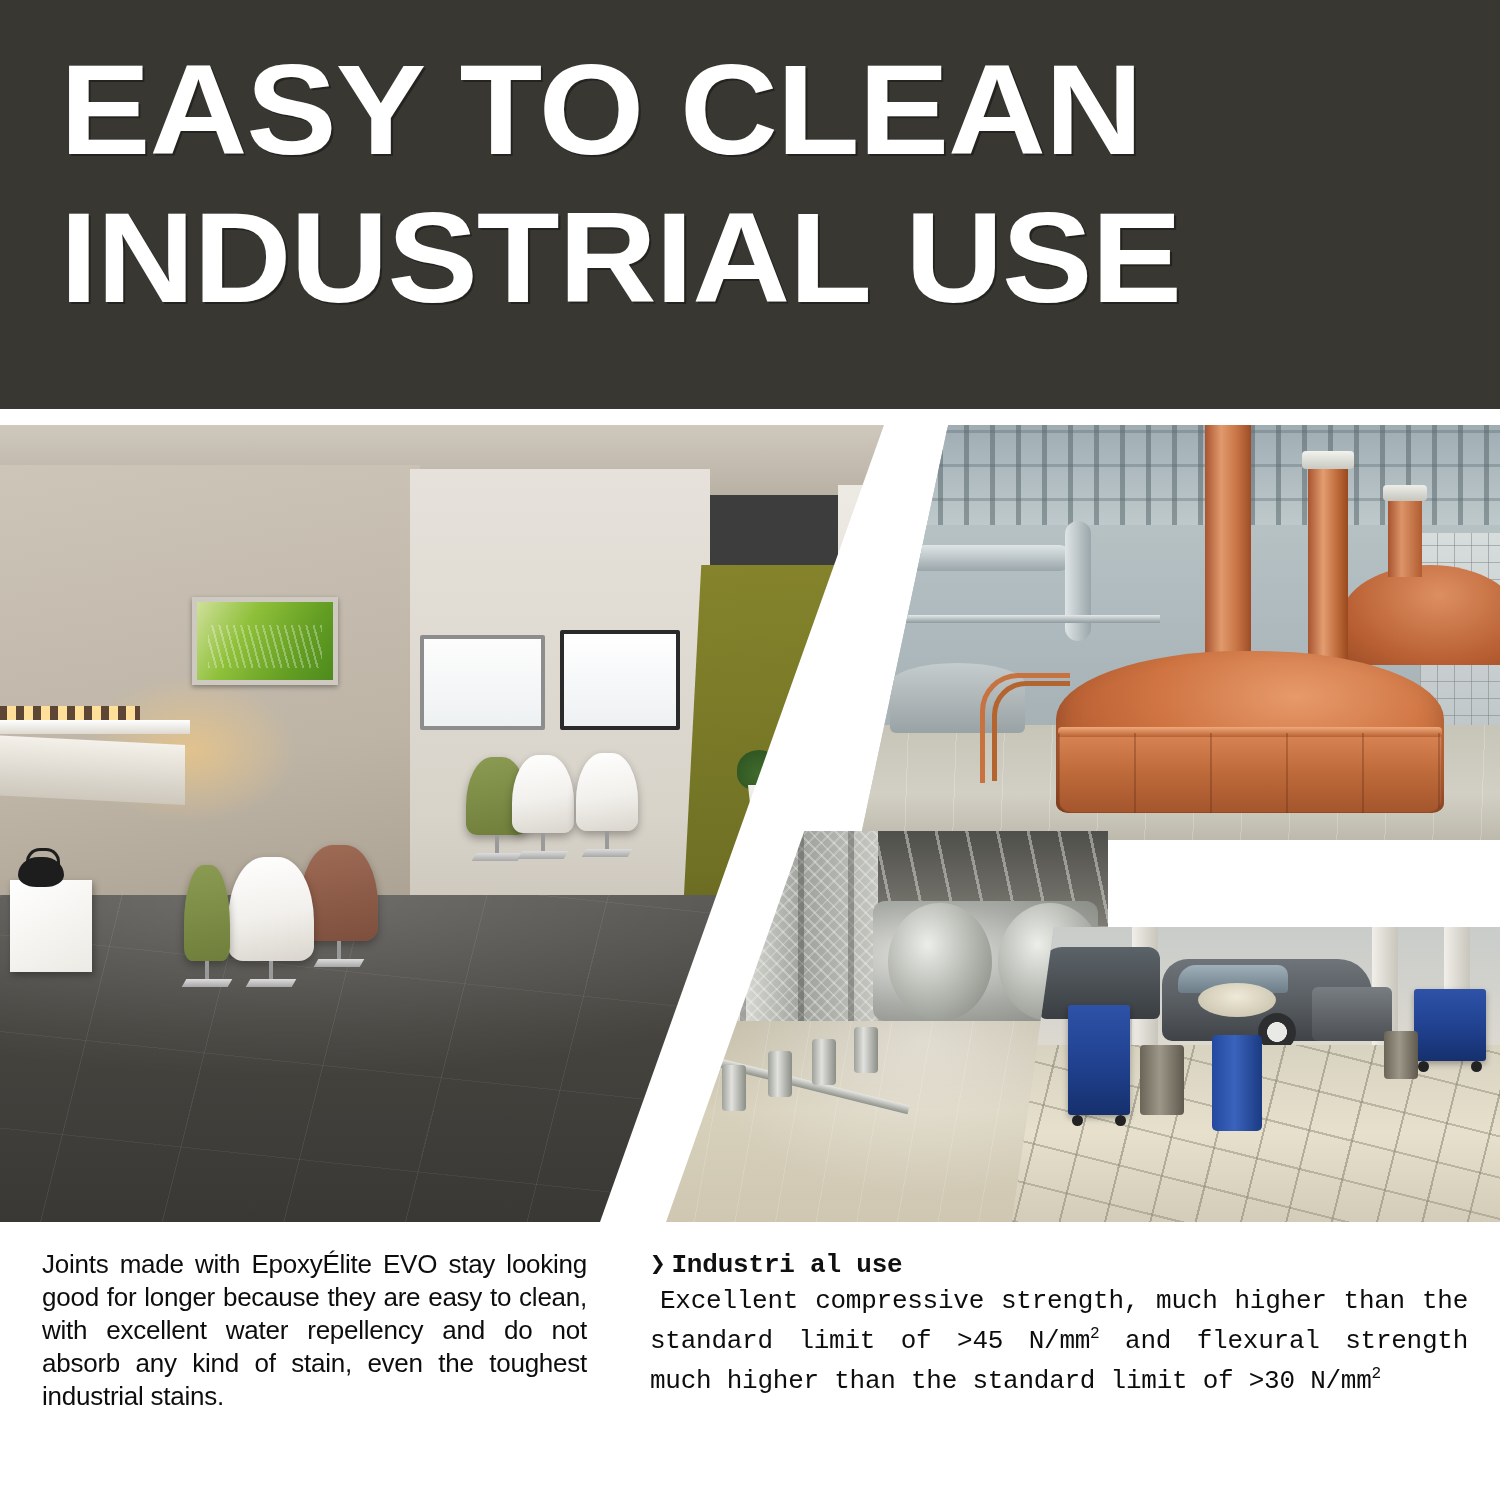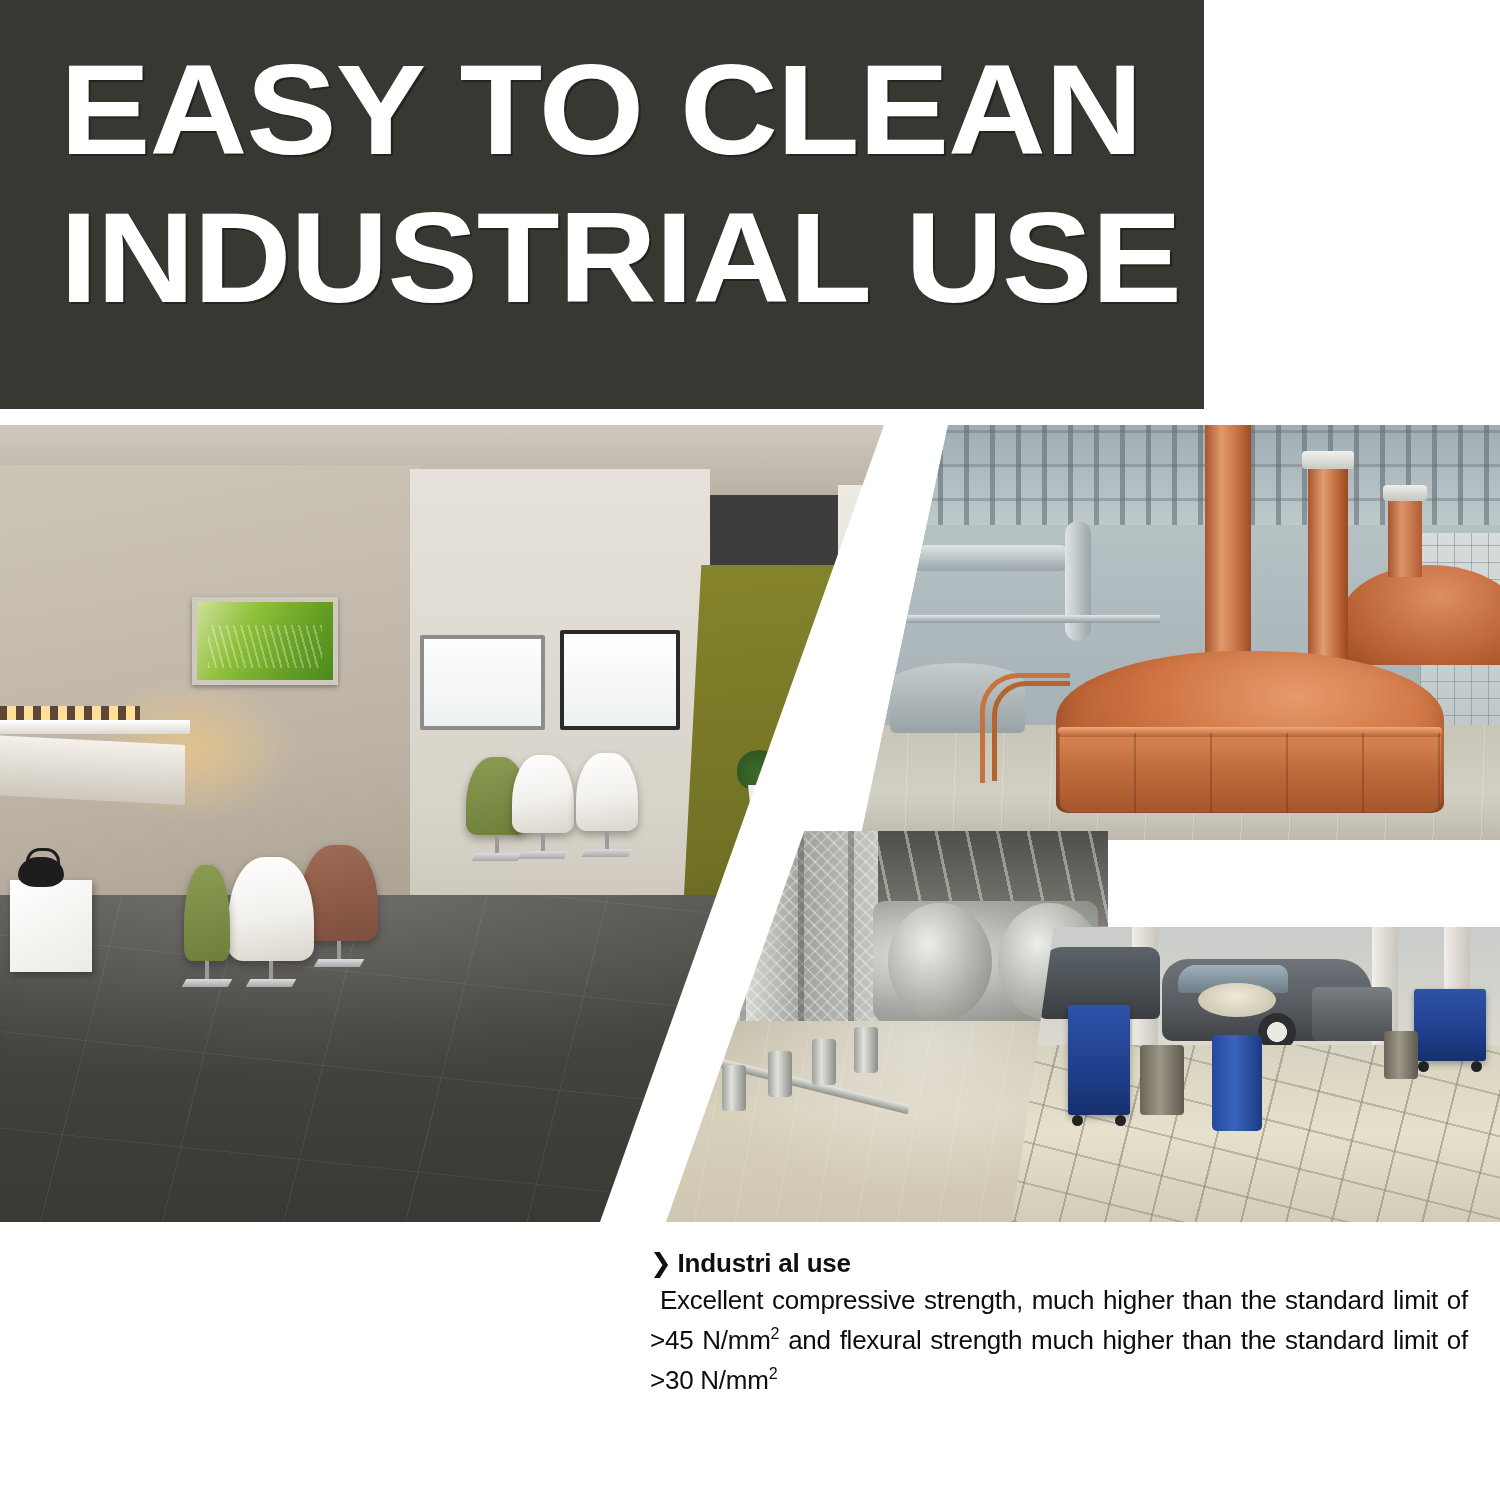--- a/index.html
+++ b/index.html
@@ -3,21 +3,21 @@
 <meta charset="utf-8">
 <style>
   * { margin:0; padding:0; box-sizing:border-box; }
   html,body { width:1500px; height:1500px; background:#ffffff; }
   body { font-family:"Liberation Sans","DejaVu Sans",sans-serif; overflow:hidden; }
 
   .page { position:relative; width:1500px; height:1500px; background:#fff; }
 
   
   .banner {
-    position:absolute; left:0; top:0; width:1204px; height:409px;
+    position:absolute; left:0; top:0; width:1500px; height:409px;
     background:#383732; overflow:hidden;
   }
   .banner-title {
     position:absolute; left:60px; top:36px; width:1400px;
     color:#ffffff;
     font-family:"Liberation Sans","DejaVu Sans",sans-serif;
     font-weight:700;
     font-size:128px;
     line-height:148px;
     letter-spacing:-1px;
@@ -408,21 +408,21 @@
     border-radius:50%;
   }
 
   
   .captions {
     position:absolute; left:0; top:1222px; width:1500px; height:278px;
     background:#ffffff;
   }
   .cap { position:absolute; top:26px; }
   .cap-left  { left:42px;  width:545px; }
-  .cap-right { left:650px; width:818px; }
+  .cap-right { left:650px; width:818px;font-family:Liberation Mono, monospace; }
   .cap-head {
     font-size:26px; font-weight:700; color:#101010;
     letter-spacing:-0.2px; margin-bottom:5px;
     white-space:nowrap;
   }
   .cap-head .chev { font-weight:700; margin-right:6px; display:inline-block; }
   .cap-body {
     font-size:26px; line-height:33px; color:#0d0d0d;
     text-align:justify; font-weight:400;
     letter-spacing:-0.25px;
@@ -553,20 +553,21 @@
       <div class="gar-funnel"></div>
       <div class="gar-drainer"></div>
     </div>
 
     <div class="slash"></div>
   </div>
 
   <div class="captions">
 
     <div class="cap cap-left">
+      <div class="cap-body">Joints made with EpoxyÉlite EVO stay looking good for longer because they are easy to clean, with excellent water repellency and do not absorb any kind of stain, even the toughest industrial stains.</div>
     </div>
 
     <div class="cap cap-right">
       <div class="cap-head">
         <span class="chev">❯</span><span>Industri al use</span>
       </div>
       <div class="cap-body"><span>Excellent compressive strength, much higher than the standard limit of &gt;45 N/mm</span><sup>2</sup><span> and flexural strength much higher than the standard limit of  &gt;30 N/mm</span><sup>2</sup></div>
     </div>
 
   </div>

